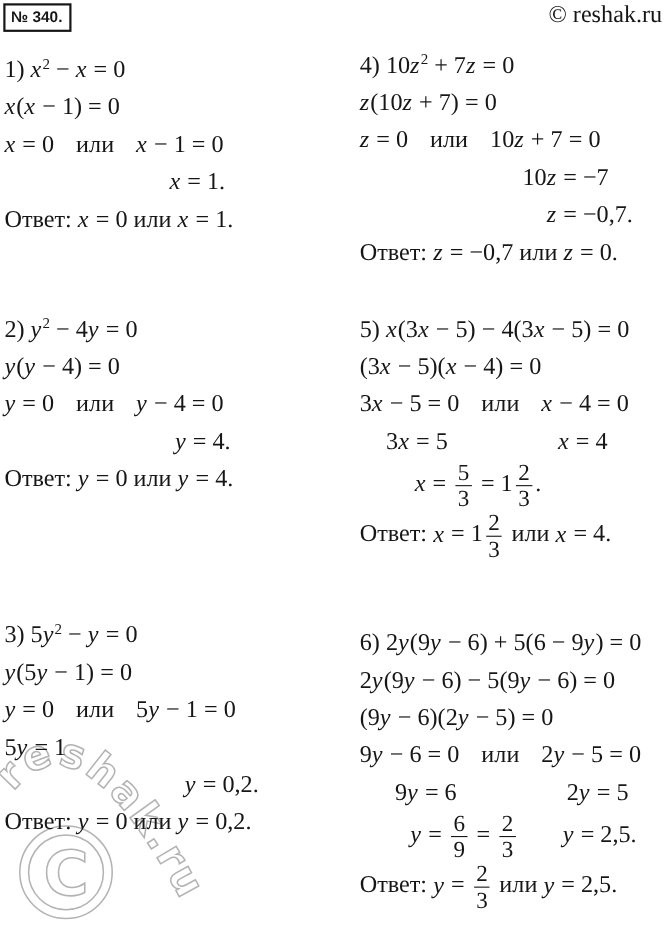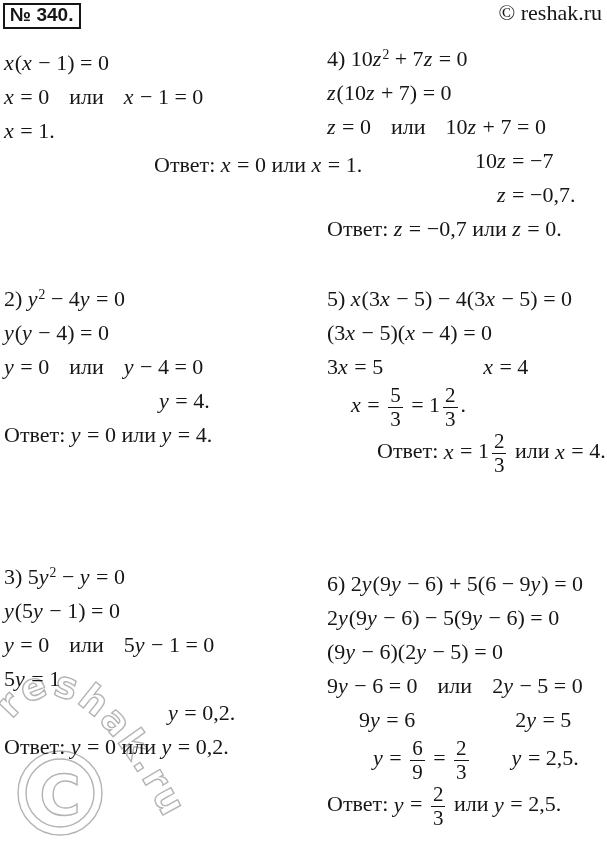--- a/index.html
+++ b/index.html
@@ -7,21 +7,21 @@
     width:607px;height:842px;position:relative;overflow:hidden;
     background:#ffffff;color:#161616;
     font-family:"Liberation Serif","DejaVu Serif",serif;
   }
   
   .num-box{
     position:absolute;left:3px;top:3px;
     border:2px solid #161616;
     padding:0 6px 2px 5px;
     font-family:"Liberation Sans","DejaVu Sans",sans-serif;
-    font-weight:700;font-size:19px;line-height:20px;
+    font-weight:700;font-size:14px;line-height:20px;
   }
   .copyright{
     position:absolute;top:1px;right:5px;
     font-size:22px;line-height:24px;text-align:right;
   }
   
   .prob{
     position:absolute;
     font-size:22px;line-height:34px;white-space:nowrap;
   }
@@ -74,20 +74,21 @@
     <text font-family="DejaVu Sans, sans-serif" font-size="37" font-weight="bold" letter-spacing="2.5">
       <textPath href="#wm-arc">reshak.ru</textPath>
     </text>
     <circle cx="60" cy="175" r="42"></circle>
     <circle cx="60" cy="175" r="34"></circle>
     <text x="60" y="196" text-anchor="middle" font-family="DejaVu Sans, sans-serif" font-size="56" font-weight="bold">C</text>
   </g>
 </svg>
 
 <div class="prob" id="p1">
+    <div class="ln">1) <i>x</i><sup>2</sup> − <i>x</i> = 0</div>
     <div class="ln"><i>x</i>(<i>x</i> − 1) = 0</div>
     <div class="ln"><i>x</i> = 0<span class="gap"></span>или<span class="gap"></span><i>x</i> − 1 = 0</div>
     <div class="ln"><i>x</i> = 1.</div>
     <div class="ln">Ответ: <i>x</i> = 0 или <i>x</i> = 1.</div>
   </div>
 <div class="prob" id="p2">
     <div class="ln">2) <i>y</i><sup>2</sup> − 4<i>y</i> = 0</div>
     <div class="ln"><i>y</i>(<i>y</i> − 4) = 0</div>
     <div class="ln"><i>y</i> = 0<span class="gap"></span>или<span class="gap"></span><i>y</i> − 4 = 0</div>
     <div class="ln"><i>y</i> = 4.</div>
@@ -105,20 +106,21 @@
     <div class="ln">4) 10<i>z</i><sup>2</sup> + 7<i>z</i> = 0</div>
     <div class="ln"><i>z</i>(10<i>z</i> + 7) = 0</div>
     <div class="ln"><i>z</i> = 0<span class="gap"></span>или<span class="gap"></span>10<i>z</i> + 7 = 0</div>
     <div class="ln">10<i>z</i> = −7</div>
     <div class="ln"><i>z</i> = −0,7.</div>
     <div class="ln">Ответ: <i>z</i> = −0,7 или <i>z</i> = 0.</div>
   </div>
 <div class="prob" id="p5">
     <div class="ln">5) <i>x</i>(3<i>x</i> − 5) − 4(3<i>x</i> − 5) = 0</div>
     <div class="ln">(3<i>x</i> − 5)(<i>x</i> − 4) = 0</div>
+    <div class="ln">3<i>x</i> − 5 = 0<span class="gap"></span>или<span class="gap"></span><i>x</i> − 4 = 0</div>
     <div class="ln">3<i>x</i> = 5<span class="gap"></span><span class="gap"></span><span class="gap"></span><span class="gap"></span><span class="gap"></span><i>x</i> = 4</div>
     <div class="ln"><i>x</i> = <span class="frac">
         <span class="fn">5</span>
         <span class="fd">3</span>
       </span> = 1<span class="frac">
         <span class="fn">2</span>
         <span class="fd">3</span>
       </span>.</div>
     <div class="ln">Ответ: <i>x</i> = 1<span class="frac">
         <span class="fn">2</span>

